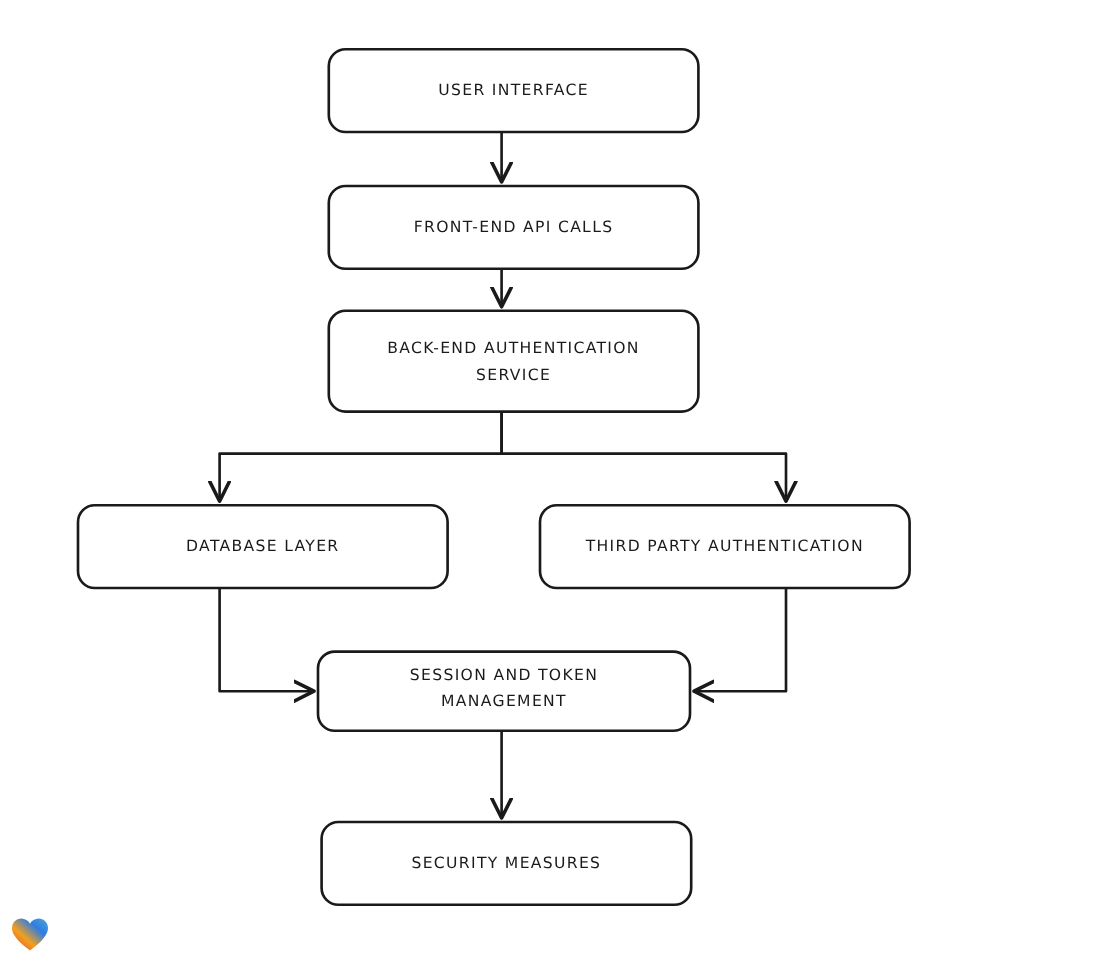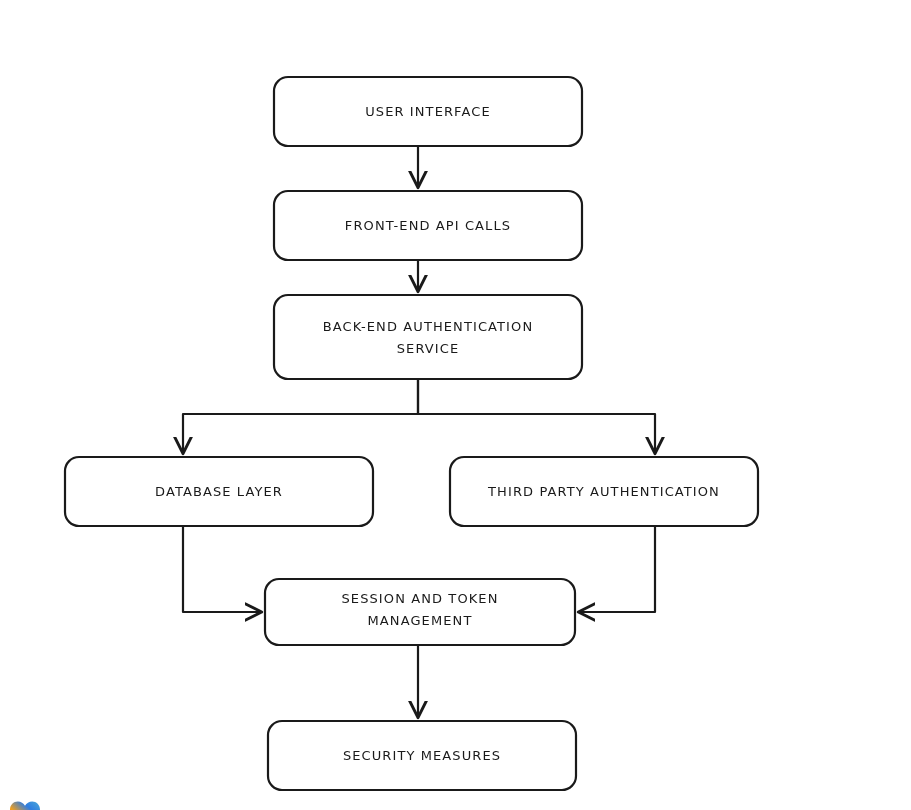--- a/index.html
+++ b/index.html
@@ -10,21 +10,20 @@
   body {
     width: 911px;
     height: 810px;
     position: relative;
     overflow: hidden;
     font-family: "DejaVu Sans", sans-serif;
   }
   #diagram-root {
     position: absolute;
     inset: 0;
-    margin-top: 36px;
   }
   svg.flow {
     position: absolute;
     left: 0;
     top: 0;
     width: 911px;
     height: 810px;
   }
   .node-box {
     fill: #ffffff;

